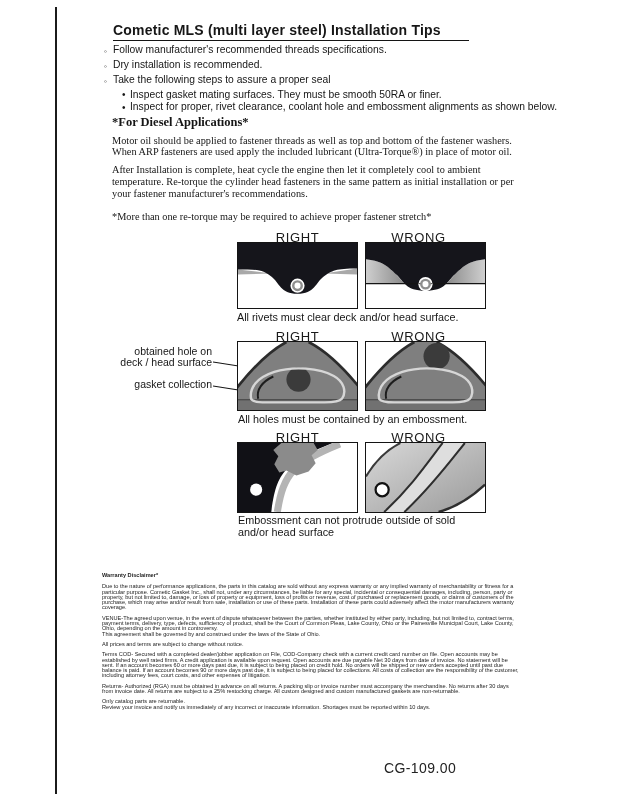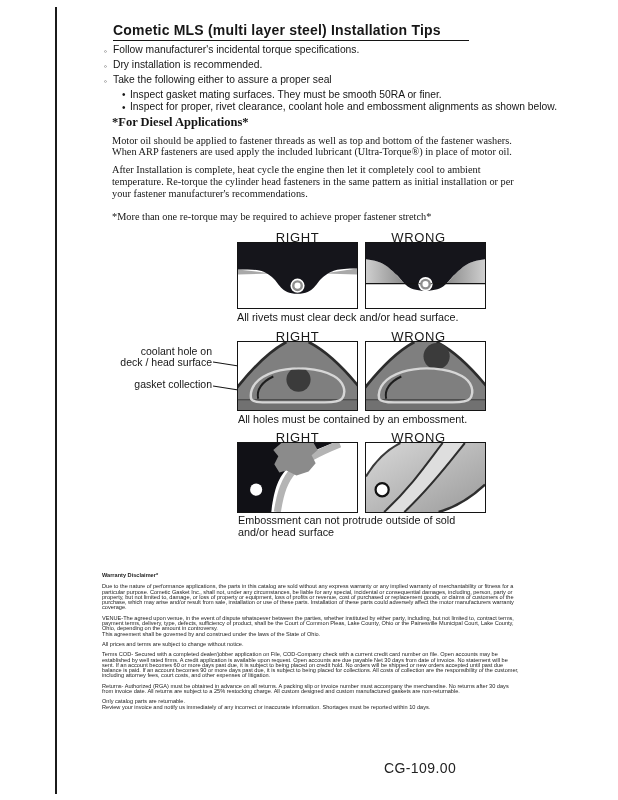--- a/index.html
+++ b/index.html
@@ -50,29 +50,29 @@
 <div class="page">
   <div class="spine"></div>
 
   <div class="title">
     <span>Cometic MLS (multi layer steel) Installation Tips</span>
   </div>
 
   <div class="tips">
     <div class="tip">
       <span class="m1">◦</span>
-      <span>Follow manufacturer's incidental torque specifications.</span>
+      <span>Follow manufacturer's recommended threads specifications.</span>
     </div>
     <div class="tip">
       <span class="m1">◦</span>
       <span>Dry installation is recommended.</span>
     </div>
     <div class="tip">
       <span class="m1">◦</span>
-      <span>Take the following either to assure a proper seal</span>
+      <span>Take the following steps to assure a proper seal</span>
     </div>
     <div class="tip sub">
       <span class="m2">•</span>
       <span>Inspect gasket mating surfaces.  They must be smooth 50RA or finer.</span>
     </div>
     <div class="tip sub">
       <span class="m2">•</span>
       <span>Inspect for proper, rivet clearance, coolant hole and embossment alignments as shown below.</span>
     </div>
   </div>
@@ -118,21 +118,21 @@
         <line x1="0" y1="40" x2="118" y2="40" stroke="#141414" stroke-width="1.4"></line>
         <circle cx="59" cy="40.5" r="7" fill="#ffffff"></circle>
         <line x1="52.5" y1="40" x2="65.5" y2="40" stroke="#555555" stroke-width="1.1"></line>
         <circle cx="59" cy="40.5" r="4.2" fill="#ffffff" stroke="#8e8e8e" stroke-width="2.4"></circle>
       </svg>
     </div>
   </div>
   <div class="caption" style="left:237px; top:312px">All rivets must clear deck and/or head surface.</div>
 
   <div class="side-label" style="top:346px">
-    <div>coolant hole on</div>
+    <div>obtained hole on</div>
     <div>deck / head surface</div>
   </div>
   <div class="side-label" style="top:379px">gasket collection</div>
   <svg class="leaders" width="90" height="50">
     <line x1="0" y1="16" x2="77" y2="28" stroke="#141414" stroke-width="1.1"></line>
     <line x1="0" y1="40" x2="38" y2="46" stroke="#141414" stroke-width="1.1"></line>
   </svg>
   <div class="diag-labels" style="top:329px">
     <span>RIGHT</span>
     <span>WRONG</span>

